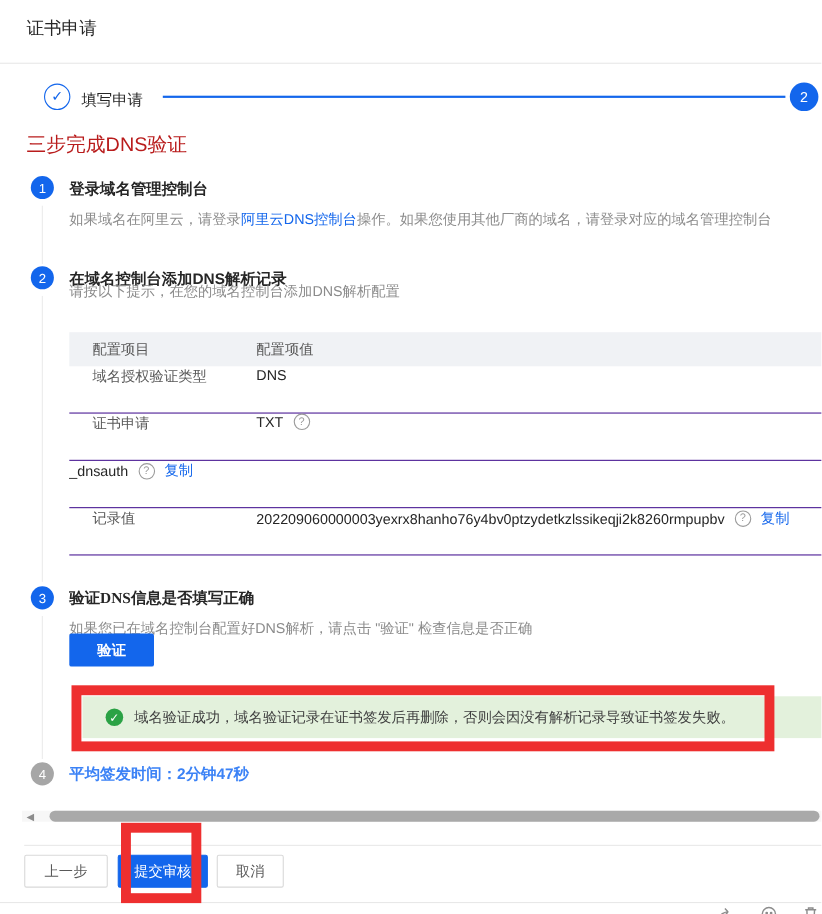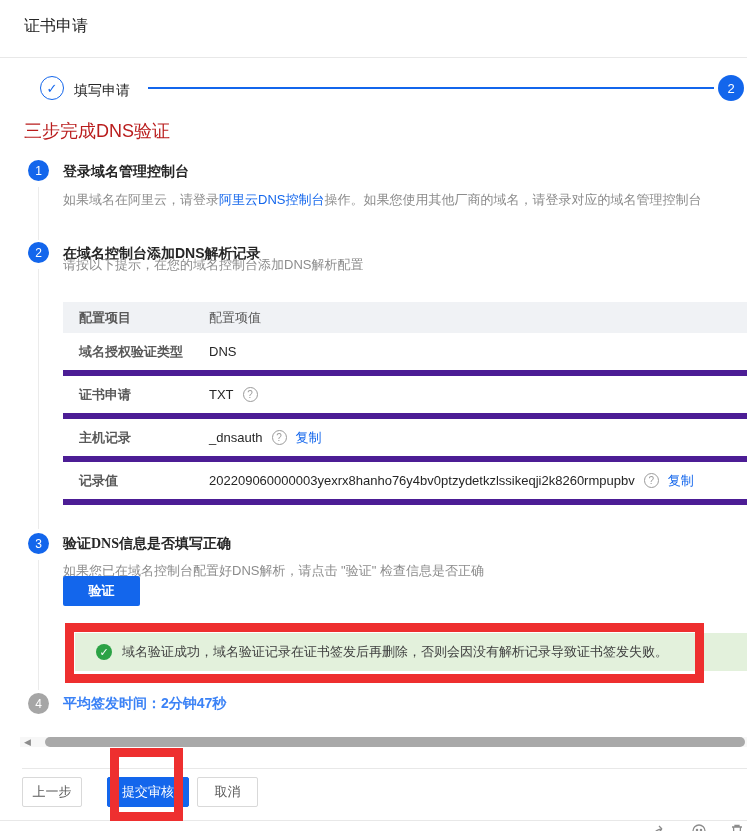--- a/index.html
+++ b/index.html
@@ -28,22 +28,22 @@
   .num-circle.gray { background:#a6a6a6; }
   .connector { position:absolute; left:38px; width:1px; background:#ebebeb; }
 
   .step-title { position:absolute; left:63px; font-size:14px; font-weight:700; color:#262626; }
   .step-desc { position:absolute; left:63px; font-size:13px; color:#8c8c8c; }
   .link { color:#1366ec; cursor:pointer; text-decoration:none; }
 
   
   .cfg-table { position:absolute; left:63px; top:302px; width:684px; font-size:13px; }
   .cfg-header { display:flex; height:31px; background:#f0f2f5; align-items:center; color:#595959; }
-  .cfg-row { display:flex; height:43px; align-items:center; border-bottom:6px solid #4c1d95; color:#262626; }
-  .cfg-c1 { width:146px; padding-left:16px; color:#595959;font-weight:bold; }
+  .cfg-row { display:flex; height:43px; align-items:flex-start; border-bottom:1px solid #4c1d95; color:#262626; }
+  .cfg-c1 { width:170px; padding-left:21px; color:#595959; }
   .cfg-c2 { flex:1; display:flex; align-items:center; gap:9px; }
   .cfg-header .cfg-c1, .cfg-header .cfg-c2 { color:#595959; }
   .help-icon { width:15px; height:15px; border:1px solid #9b9b9b; border-radius:50%;
     color:#9b9b9b; font-size:10px; display:inline-flex; align-items:center; justify-content:center; cursor:pointer; }
   .copy-link { color:#1366ec; font-size:13px; cursor:pointer; }
 
   .verify-btn { position:absolute; left:63px; top:576px; width:77px; height:30px;
     background:#1366ec; color:#fff; font-size:13px; font-weight:700; border:none; border-radius:2px; cursor:pointer; }
 
   
@@ -64,21 +64,21 @@
   .hscroll-track { position:absolute; left:20px; top:737px; width:727px; height:10px; background:#f7f7f7; }
   .hscroll-arrow { position:absolute; left:24px; top:736px; font-size:9px; color:#8c8c8c; cursor:pointer; line-height:12px; }
   .hscroll-thumb { position:absolute; left:45px; top:737px; width:700px; height:10px; background:#a9a9a9; border-radius:5px; cursor:pointer; }
 
   .divider-footer { position:absolute; left:22px; top:768px; width:725px; height:1px; background:#e8e8e8; }
 
   
   .btn { position:absolute; top:777px; height:30px; font-size:13px; border-radius:2px; cursor:pointer; }
   .btn.ghost { background:#fff; border:1px solid #d9d9d9; color:#595959; }
   .btn.primary { background:#1366ec; border:1px solid #1366ec; color:#fff; font-weight:400; }
-  .btn-back { left:22px; width:60px; }
+  .btn-back { left:22px; width:76px; }
   .btn-submit { left:107px; width:82px; z-index:30; }
   .btn-cancel { left:197px; width:61px; }
 
   .divider-bottom { position:absolute; left:0; top:820px; width:747px; height:1px; background:#e8e8e8; }
   .bottom-icon { position:absolute; top:823px; width:16px; height:8px; overflow:hidden; color:#8c8c8c; cursor:pointer; }
   .bottom-icon svg { display:block; }
 </style>
 </head>
 <body>
 
@@ -122,21 +122,20 @@
         </div>
     </div>
     <div class="cfg-row">
       <div class="cfg-c1">证书申请</div>
       <div class="cfg-c2">
         <span>TXT</span>
         <span class="help-icon">?</span>
       </div>
     </div>
     <div class="cfg-row">
-      <div class="cfg-c1">主机记录</div>
       <div class="cfg-c2">
         <span>_dnsauth</span>
         <span class="help-icon">?</span>
         <span class="copy-link">复制</span>
       </div>
     </div>
     <div class="cfg-row">
       <div class="cfg-c1">记录值</div>
       <div class="cfg-c2">
         <span>202209060000003yexrx8hanho76y4bv0ptzydetkzlssikeqji2k8260rmpupbv</span>

